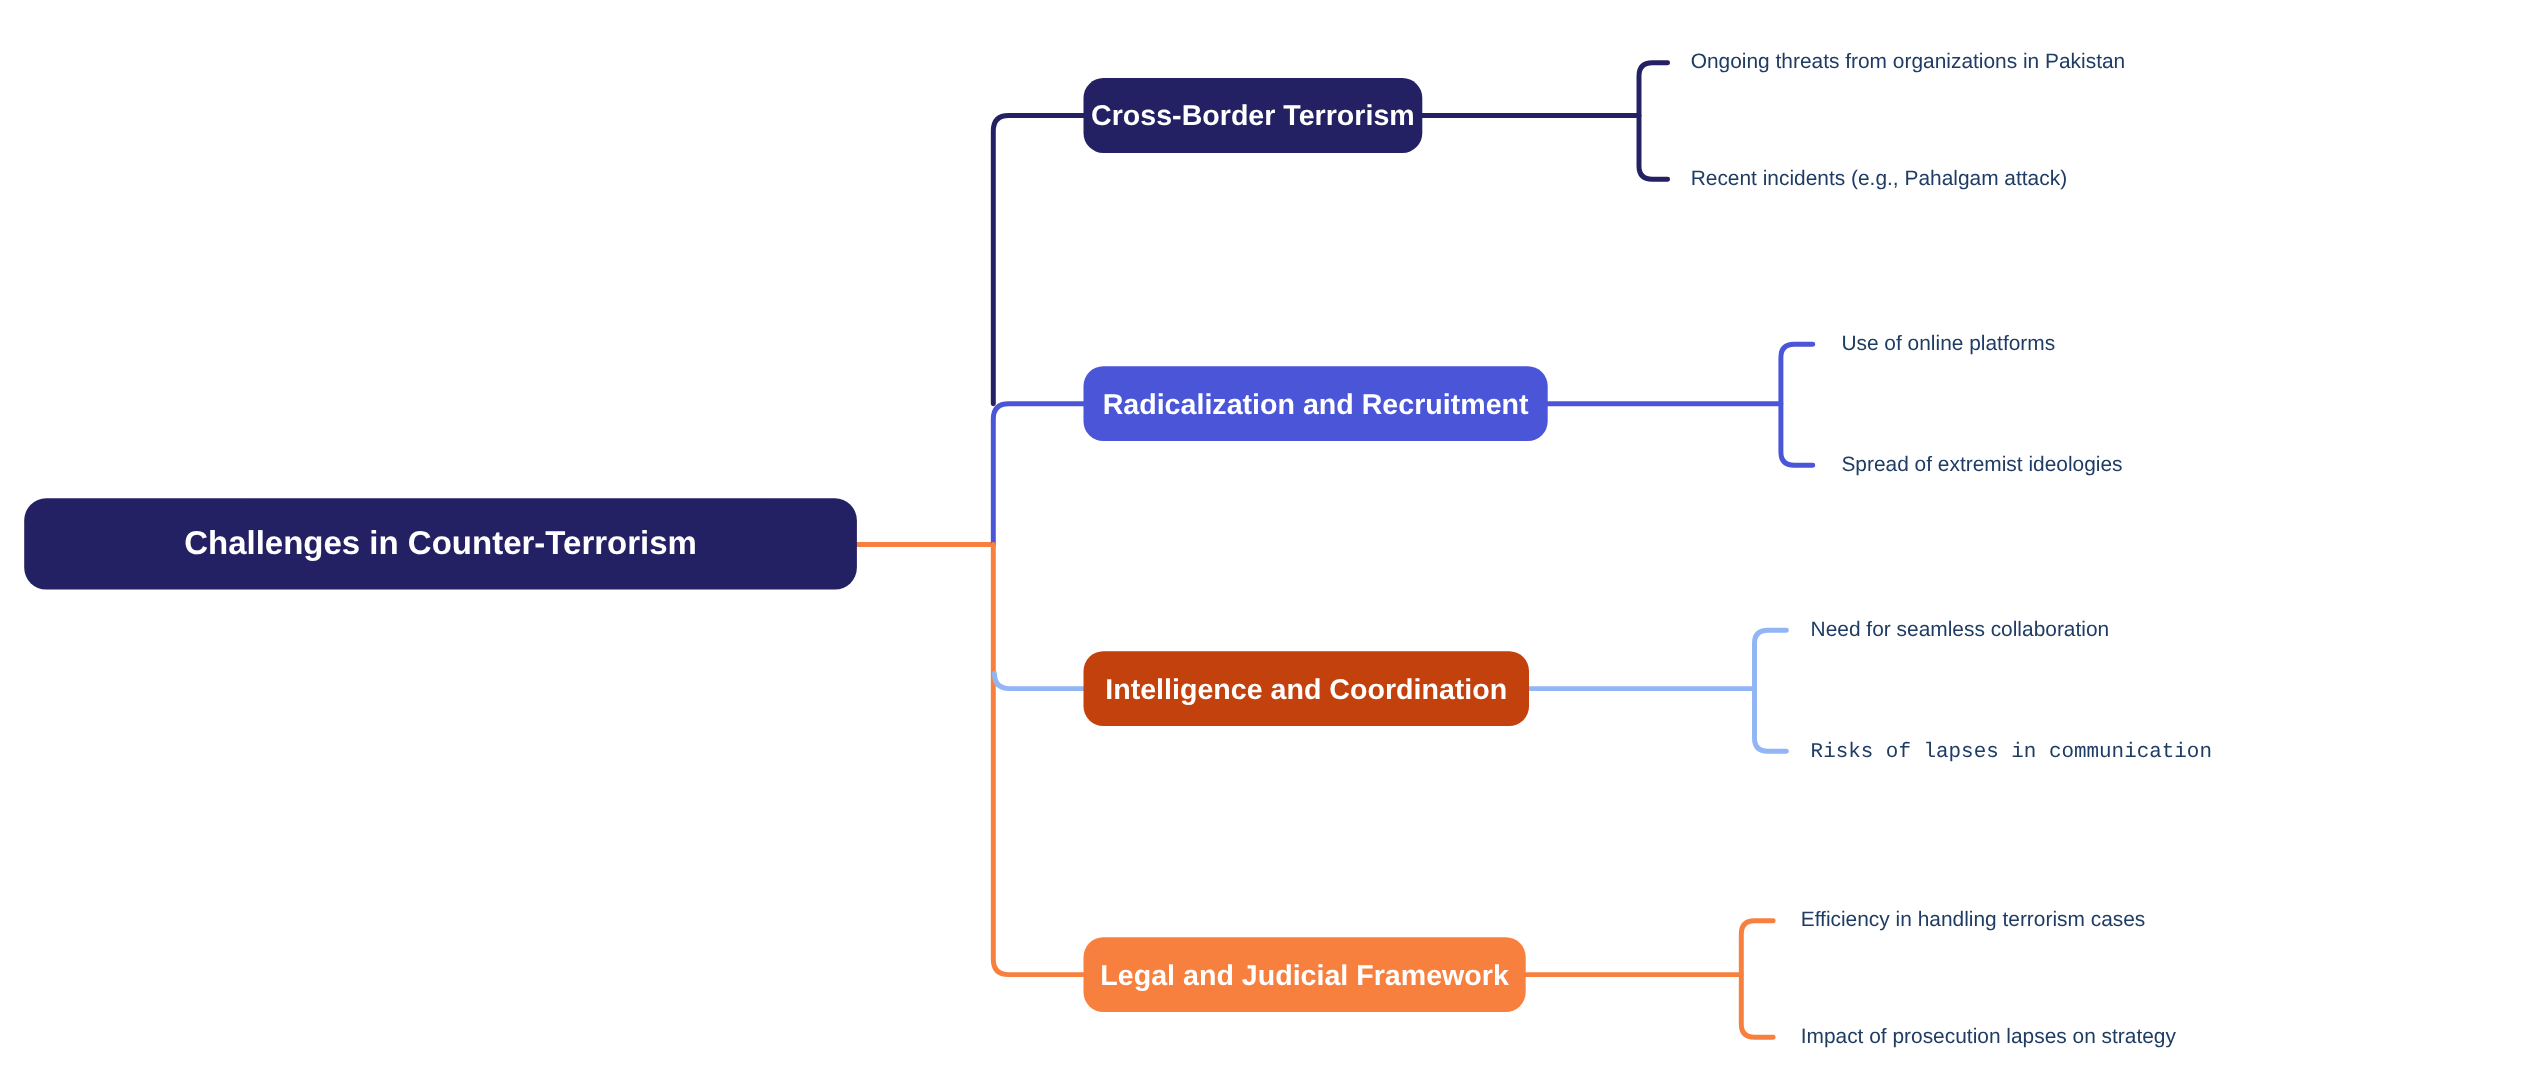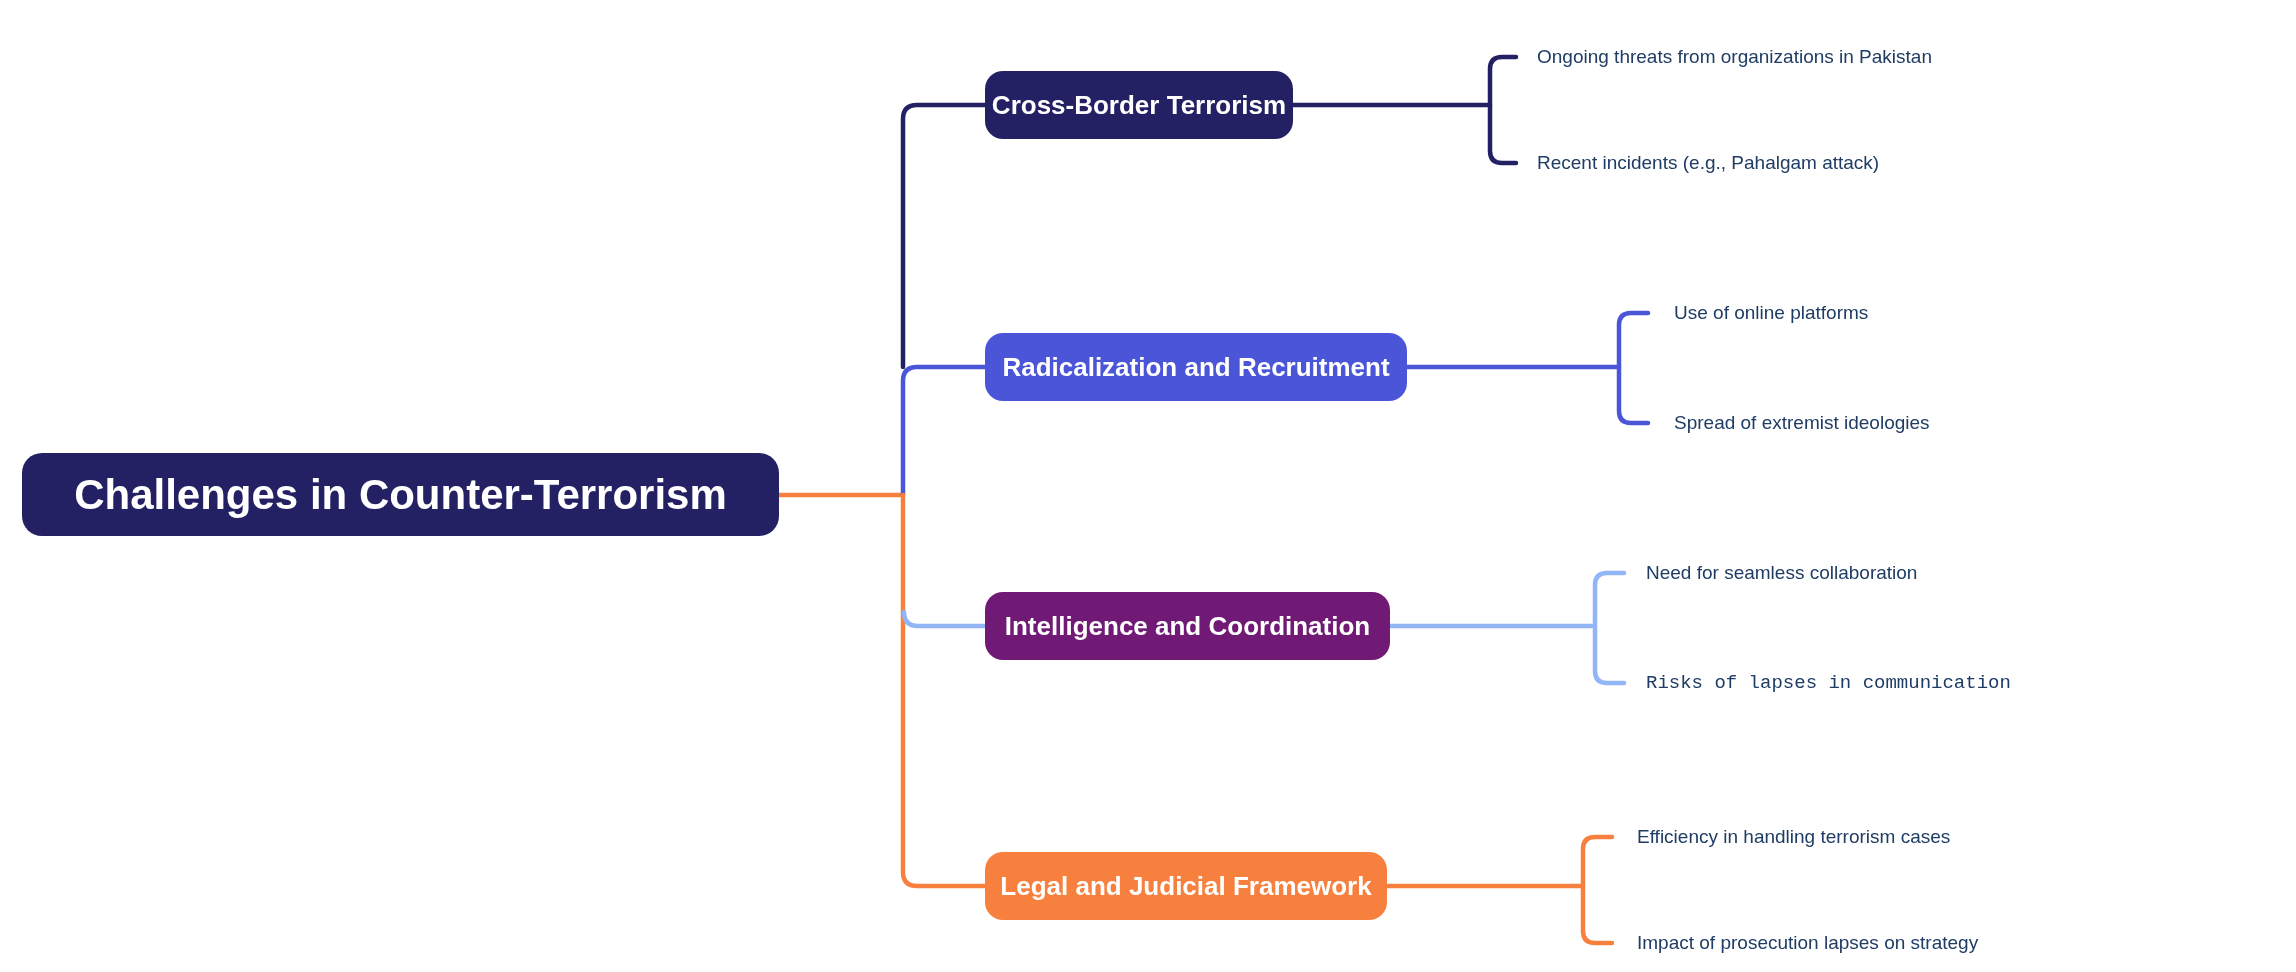--- a/index.html
+++ b/index.html
@@ -36,21 +36,21 @@
     font-weight: bold;
     white-space: nowrap;
     box-sizing: border-box;
   }
   .node.root {
     left: 22px;
     top: 453px;
     width: 757px;
     height: 83px;
     border-radius: 20px;
-    font-size: 42px;
+    font-size: 30px;
   }
   .node.branch {
     left: 985px;
     height: 68px;
     border-radius: 18px;
     font-size: 26px;
   }
   .node.b1 { top: 71px;  width: 308px; }
   .node.b2 { top: 333px; width: 422px; }
   .node.b3 { top: 592px; width: 405px; }
@@ -92,21 +92,21 @@
     <path d="M 1624 573 H 1607 Q 1595 573 1595 585 V 671 Q 1595 683 1607 683 H 1624" stroke="#91B5F5"></path>
 
     <path d="M 1350 886 H 1583" stroke="#F8803E"></path>
     <path d="M 1612 837 H 1595 Q 1583 837 1583 849 V 931 Q 1583 943 1595 943 H 1612" stroke="#F8803E"></path>
   </svg>
 
   <div class="node root" style="background-color: rgb(35, 33, 99);">Challenges in Counter-Terrorism</div>
 
   <div class="node branch b1" style="background-color: rgb(35, 33, 99);">Cross-Border Terrorism</div>
   <div class="node branch b2" style="background-color: rgb(75, 85, 216);">Radicalization and Recruitment</div>
-  <div class="node branch b3" style="background-color: #701a75;">Intelligence and Coordination</div>
+  <div class="node branch b3" style="background-color: #c2410c;">Intelligence and Coordination</div>
   <div class="node branch b4" style="background-color: rgb(248, 128, 62);">Legal and Judicial Framework</div>
 
   <div class="leaf" style="left:1537px; top:38px;">Ongoing threats from organizations in Pakistan</div>
   <div class="leaf" style="left:1537px; top:144px;">Recent incidents (e.g., Pahalgam attack)</div>
 
   <div class="leaf" style="left:1674px; top:294px;">Use of online platforms</div>
   <div class="leaf" style="left:1674px; top:404px;">Spread of extremist ideologies</div>
 
   <div class="leaf" style="left:1646px; top:554px;">Need for seamless collaboration</div>
   <div class="leaf" style="left:1646px; top:664px;font-family:Liberation Mono, monospace;">Risks of lapses in communication</div>

